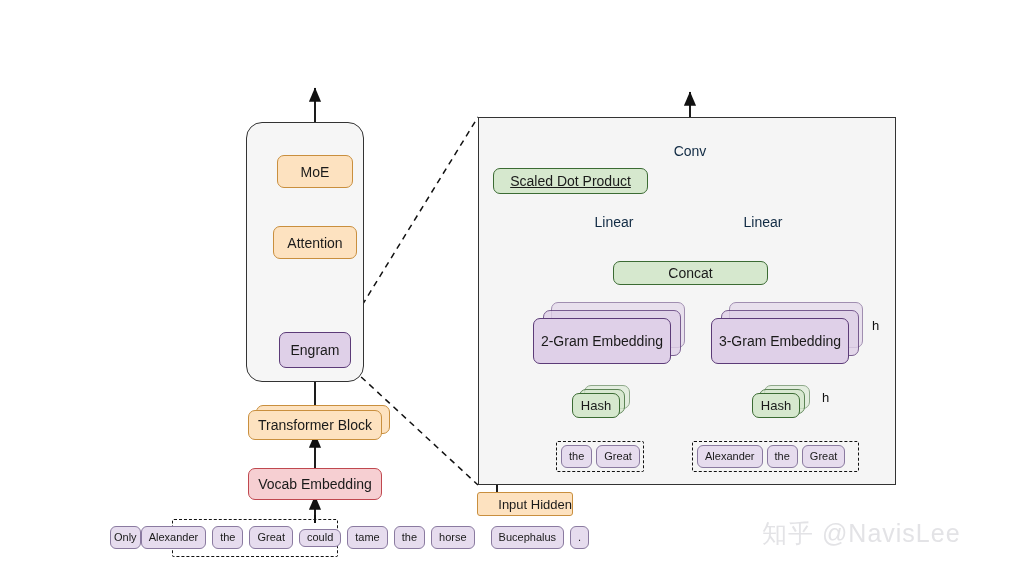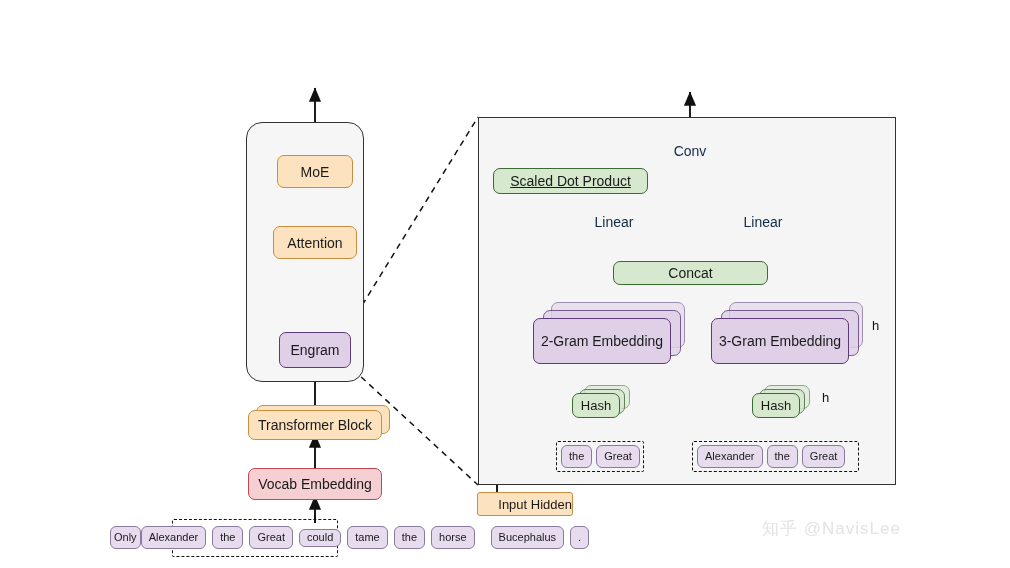--- a/index.html
+++ b/index.html
@@ -53,21 +53,21 @@
     position:absolute;
     box-sizing:border-box;
     border-radius:7px;
   }
   .brace-label{
     position:absolute;font-size:13px;color:#111;
   }
   .watermark{
     position:absolute;
     color:#e3e3e6;
-    font-size:17px;
+    font-size:25px;
     letter-spacing:1px;
     user-select:none;
     white-space:nowrap;
   }
   .trap-label{
     position:absolute;
     font-size:14px;color:#102a43;white-space:nowrap;
     display:flex;align-items:center;justify-content:center;
   }
 </style>

